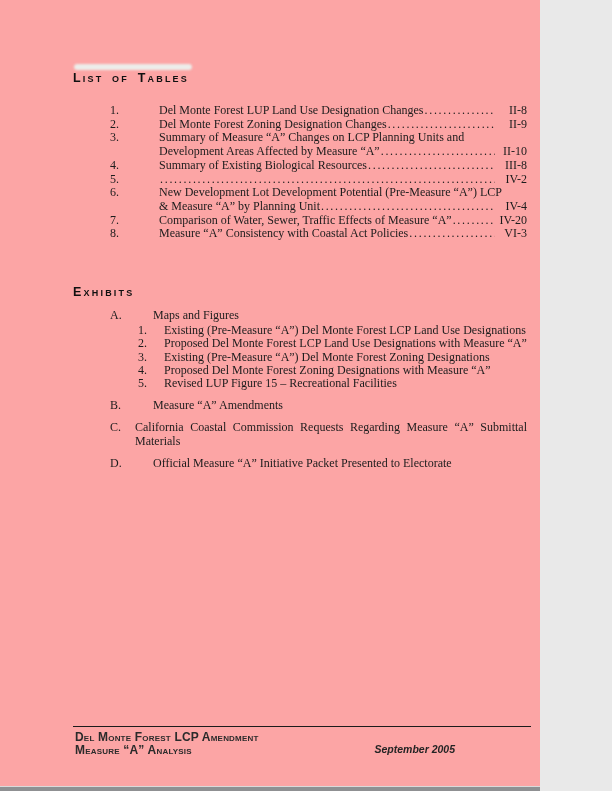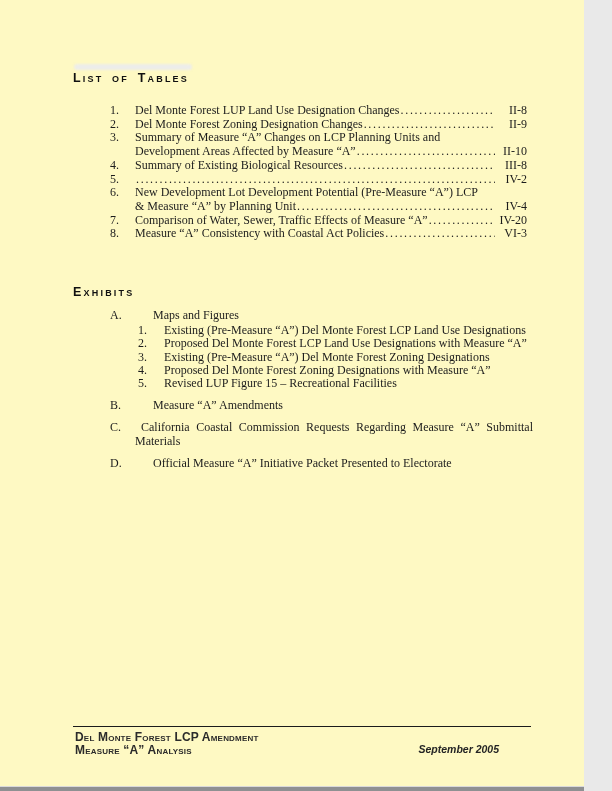--- a/index.html
+++ b/index.html
@@ -1,20 +1,20 @@
 <!DOCTYPE html>
 <html><head>
 <meta charset="utf-8">
 <title>Del Monte Forest LCP Amendment — List of Tables</title>
 <style>
   html, body { margin:0; padding:0; background:#e9e9e9; }
   .page {
     position:relative;
-    width:584px; height:791px;
-    background:#fef9c3;
+    width:540px; height:791px;
+    background:#fca5a5;
     overflow:hidden;
     font-family:"Liberation Serif","DejaVu Serif",serif;
     color:#1c1c1c;
     box-sizing:border-box;
   }
 
   
   .sc-head {
     position:absolute;
     font-family:"Liberation Sans","DejaVu Sans",sans-serif;
@@ -37,21 +37,21 @@
     filter:blur(1.2px);
   }
 
   
   .toc {
     position:absolute; left:110px; top:104px; width:417px;
     font-size:12px; line-height:13.7px;
   }
   .toc-entry { display:flex; }
   .toc-num { width:25px; flex-shrink:0; }
-  .toc-body { flex:1; min-width:0; }
+  .toc-body { flex:1; min-width:0;margin-left:24px; }
   .toc-line { white-space:nowrap; }
   .toc-line.last { display:flex; align-items:baseline; }
   .toc-text { white-space:nowrap; flex-shrink:0; }
   .leader {
     flex:1; overflow:hidden; white-space:nowrap;
     margin:0 2px 0 1px; letter-spacing:1.7px;
   }
   .leader::after {
     content:"..........................................................................................................";
   }
@@ -65,21 +65,21 @@
   .ex-item { display:flex; }
   .ex-item + .ex-item { margin-top:9px; }
   .ex-label { width:18px; flex-shrink:0; }
   .ex-item.justified .ex-label { width:25px; }
   .ex-content { flex:1; min-width:0; }
   .ex-text { white-space:nowrap;margin-left:25px; }
   .ex-sub { margin-top:2px; }
   .ex-sub-item { display:flex; }
   .ex-sub-num { width:26px; flex-shrink:0; margin-left:10px; }
   .ex-sub-text { white-space:nowrap;text-align:center; }
-  .justify-line { width:392px; text-align:justify; text-align-last:justify;margin-left:6px; }
+  .justify-line { width:392px; text-align:justify; text-align-last:justify; }
   .plain-line { width:392px; }
 
   
   .footer-line {
     position:absolute; left:73px; top:726px; width:458px;
     border-top:1.6px solid #1b1b1b;
   }
   .footer-text {
     position:absolute; left:75px;
     font-family:"Liberation Sans","DejaVu Sans",sans-serif;

